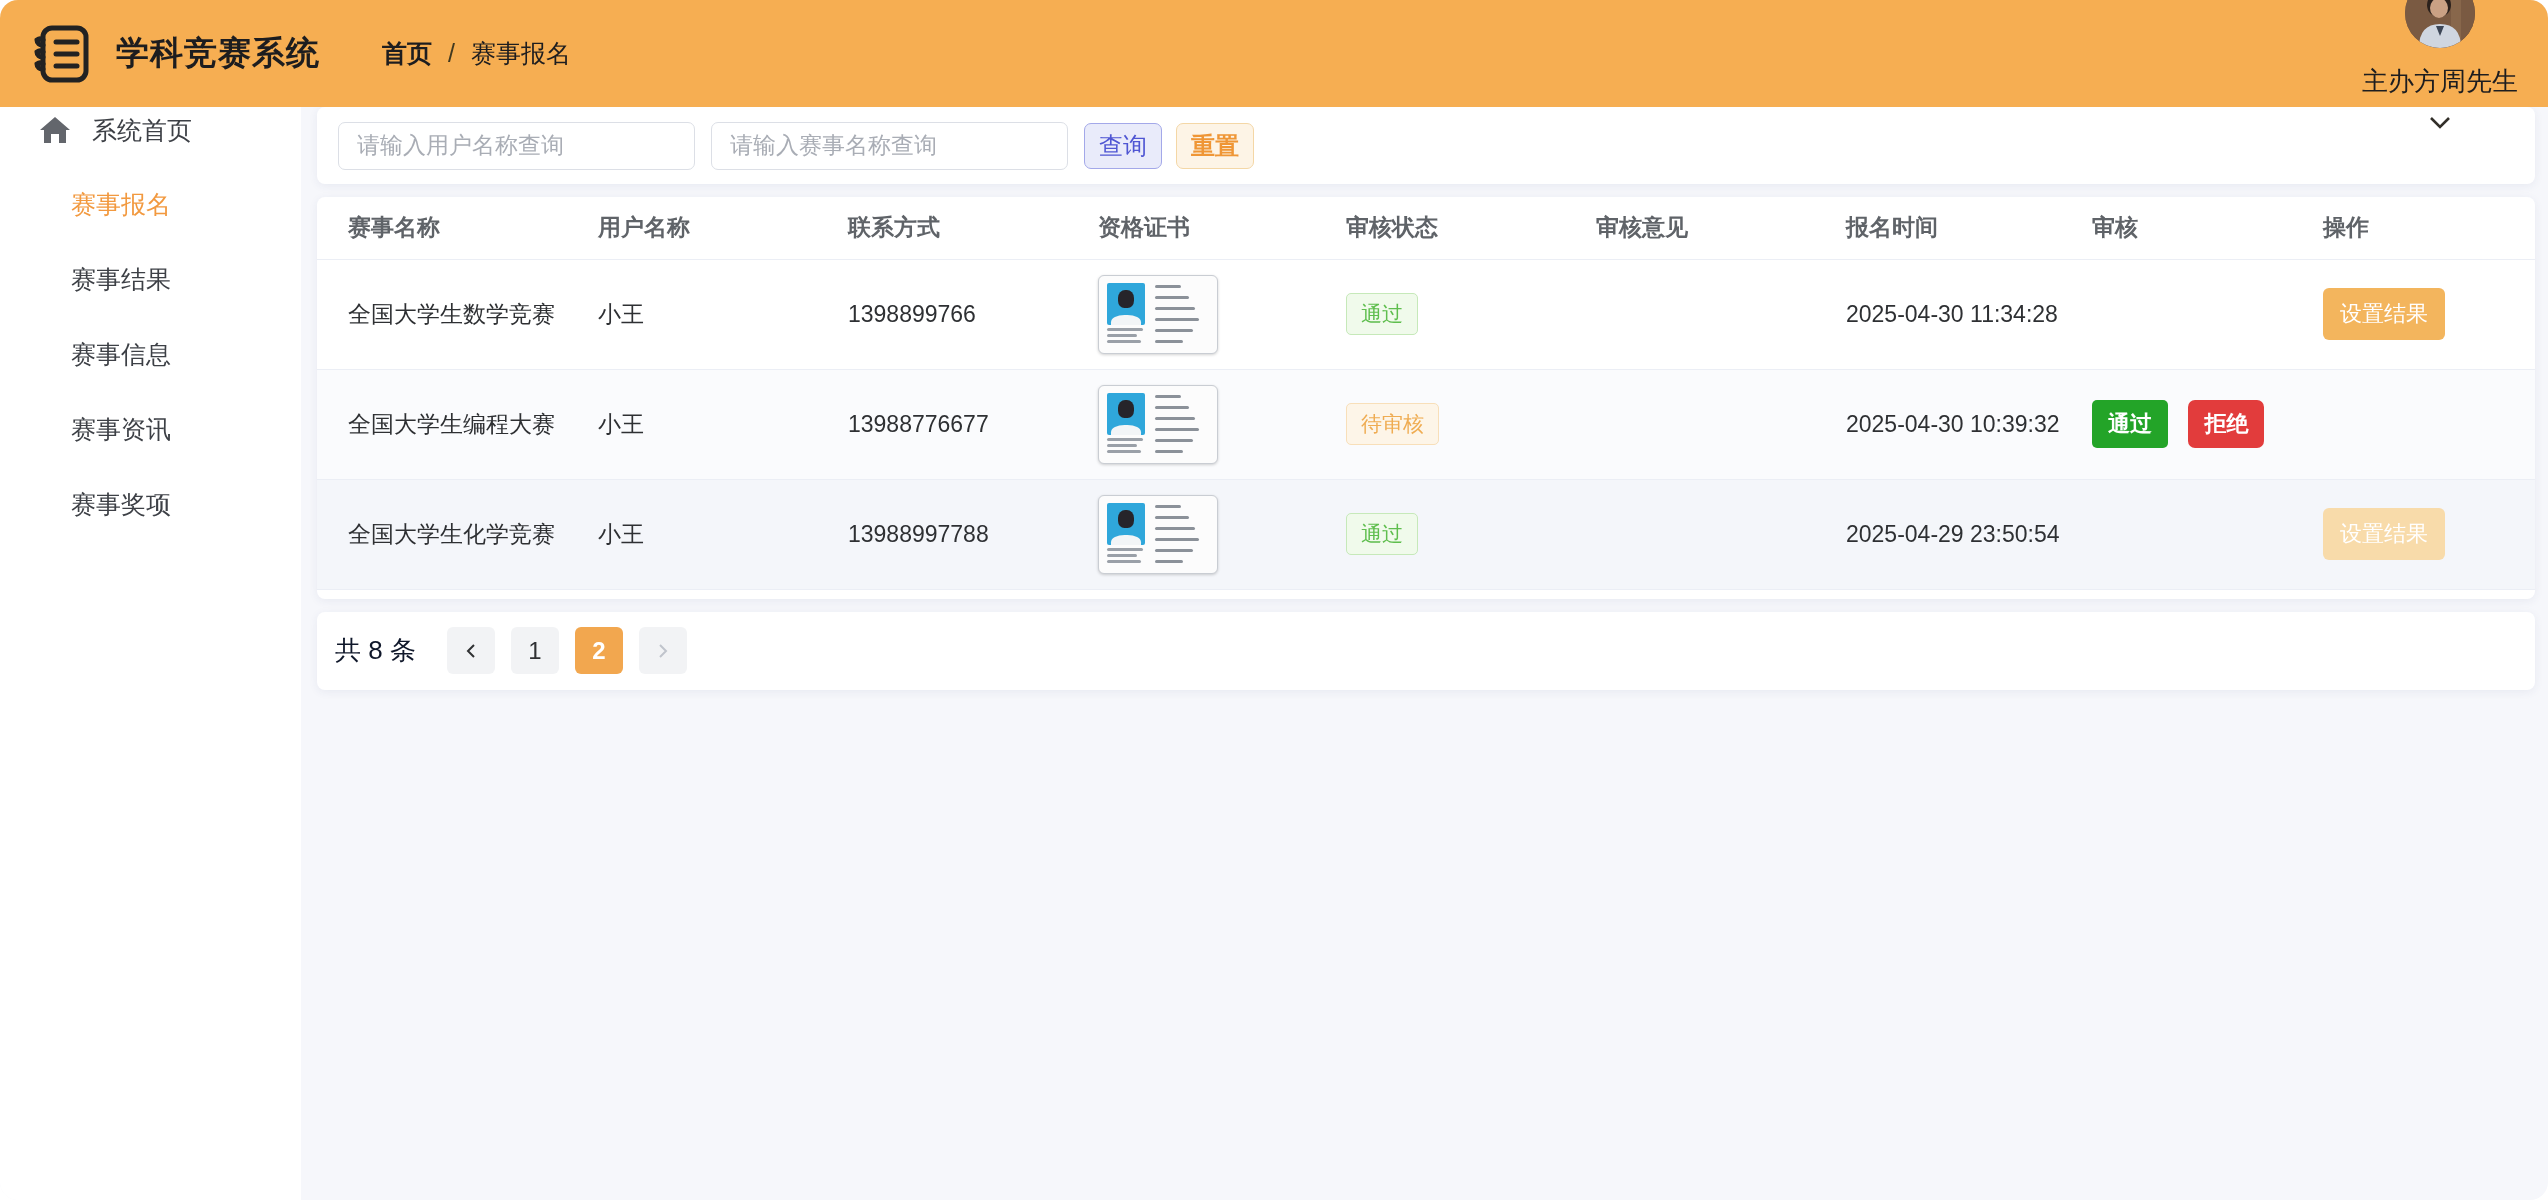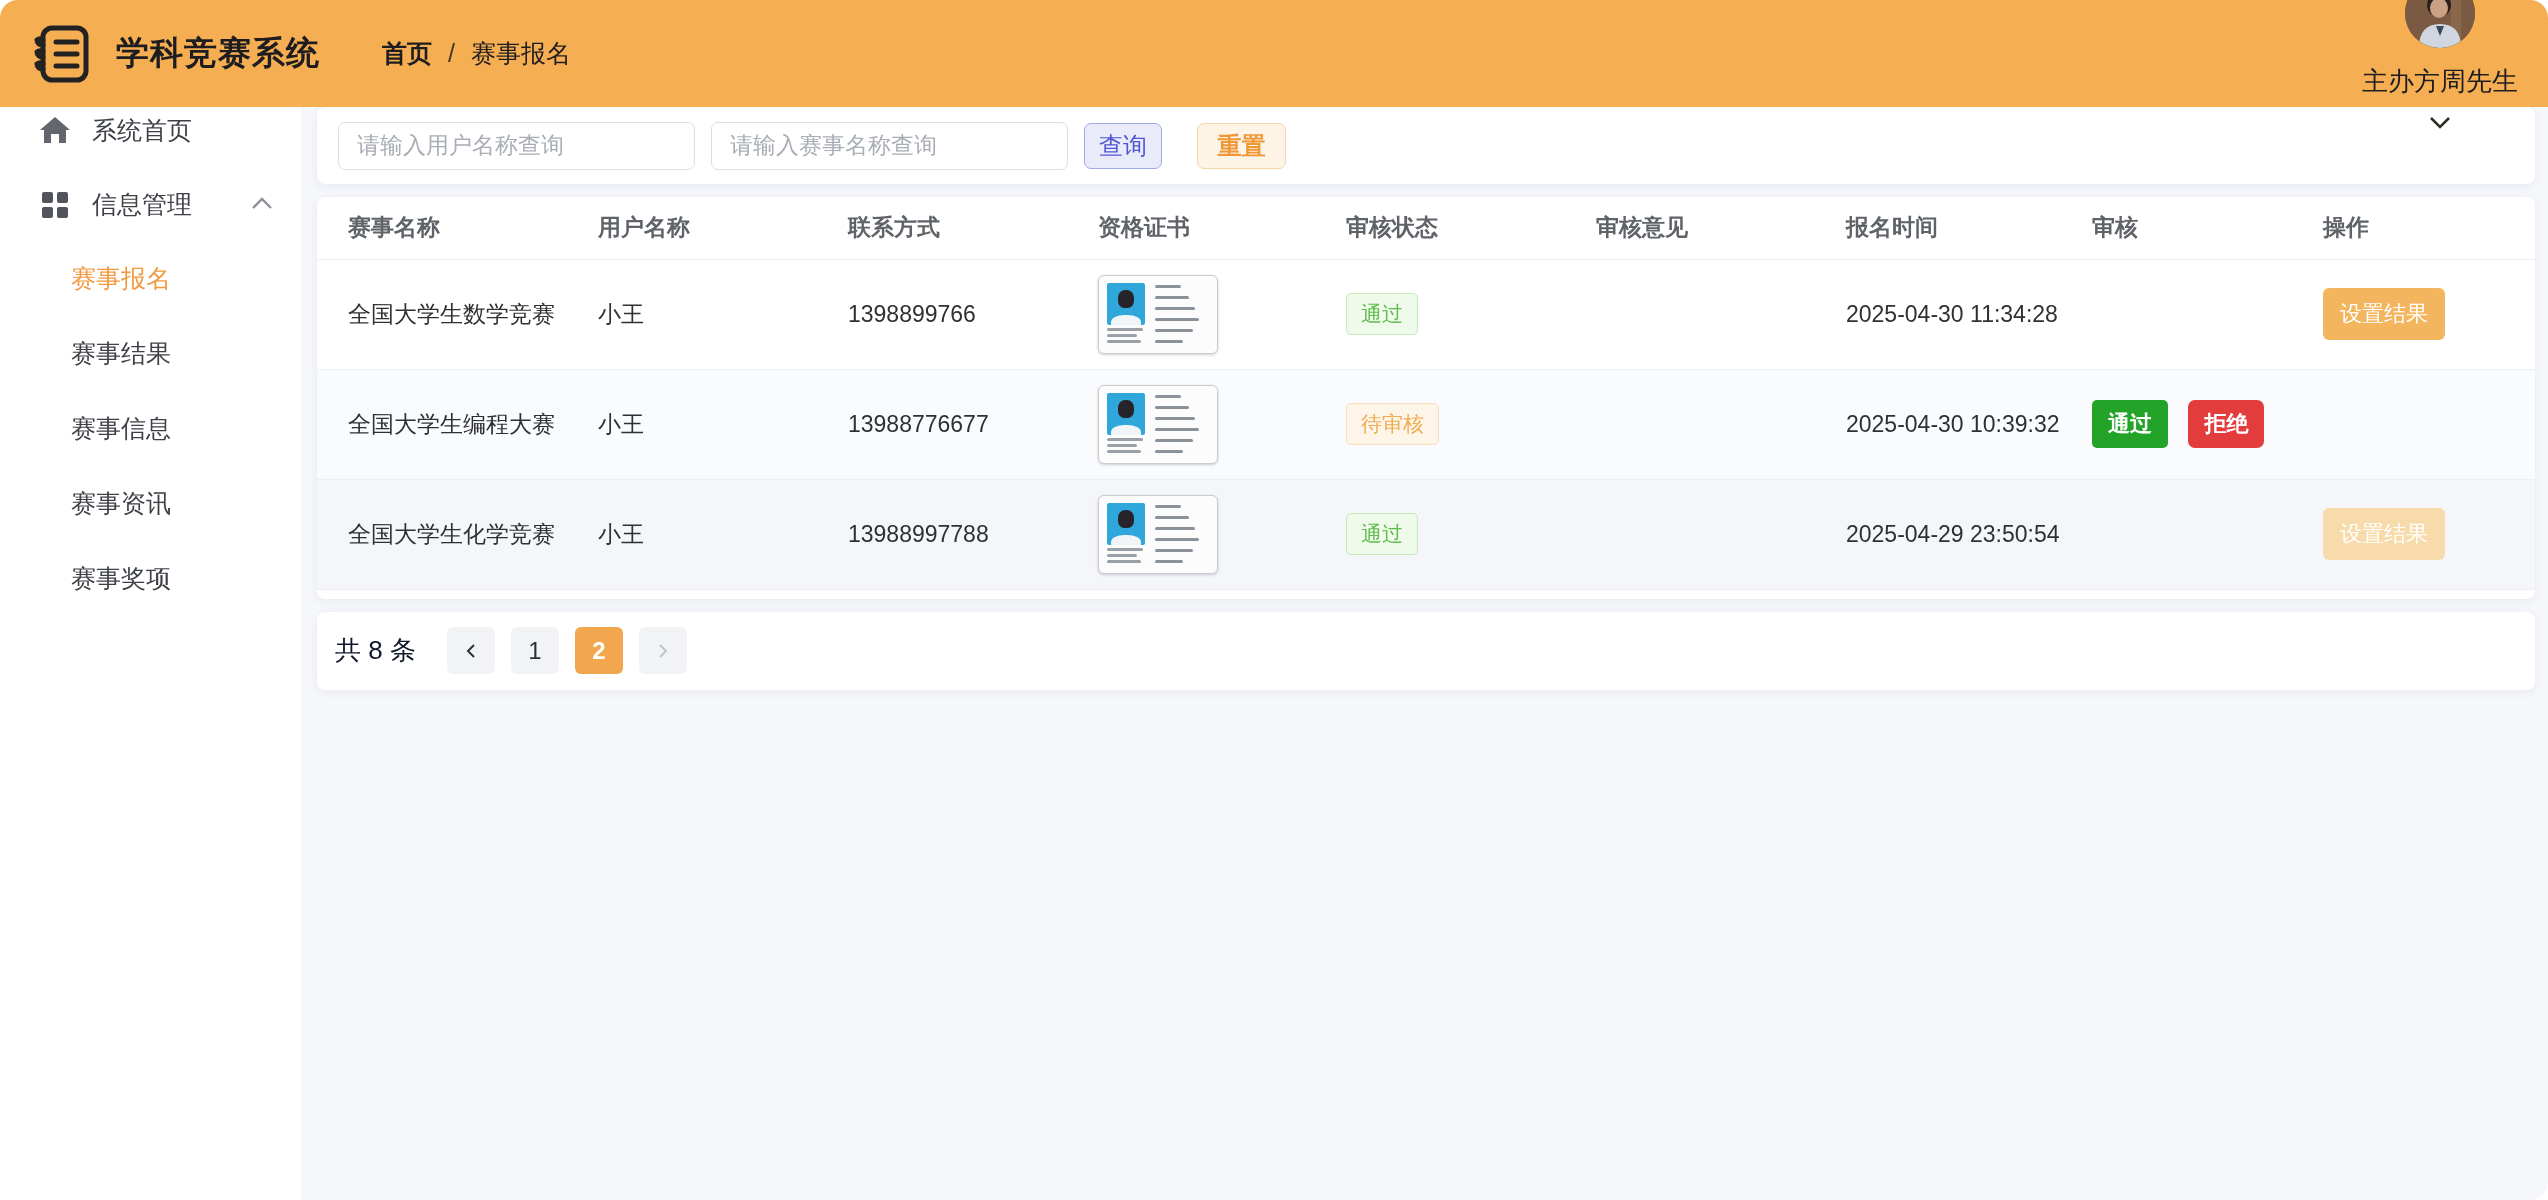--- a/index.html
+++ b/index.html
@@ -33,21 +33,21 @@
   .main { position:absolute; top:93px; left:301px; right:0; bottom:0; padding:14px 13px 0 16px; }
   .card { background:#ffffff; border-radius:8px; box-shadow:0 2px 10px rgba(40,60,110,0.07); }
 
   
   .filter-card { height:77px; display:flex; align-items:center; padding:0 21px; }
   .f-input { width:357px; height:48px; border:1px solid #DCDFE6; border-radius:7px; padding:0 18px; font-size:23px; color:#333; outline:none; background:#fff; font-family:"Liberation Sans",sans-serif; }
   .f-input::placeholder { color:#A9ADB5; }
   .f-input + .f-input { margin-left:16px; }
   .btn { display:inline-flex; align-items:center; justify-content:center; border-radius:7px; cursor:pointer; font-family:"Liberation Sans",sans-serif; }
   .btn-query { margin-left:16px; width:78px; height:46px; background:#E9EBFA; border:1px solid #A3A8E9; color:#4F56D3; font-size:24px; }
-  .btn-reset { margin-left:35px; width:89px; height:46px; background:#FDF4E6; border:1px solid #F4D7A6; color:#EF9636; font-size:24px; font-weight:bold; }
+  .btn-reset { margin-left:14px; width:78px; height:46px; background:#FDF4E6; border:1px solid #F4D7A6; color:#EF9636; font-size:24px; font-weight:bold; }
 
   
   .table-card { margin-top:13px; padding-bottom:9px; }
   table { width:100%; border-collapse:collapse; table-layout:fixed; }
   th { text-align:left; font-size:23px; color:#5f6368; font-weight:bold; height:62px; vertical-align:middle; }
   td { font-size:23px; color:#2e3033; height:110px; vertical-align:middle; }
   tbody tr { border-top:1px solid #EBEEF5;margin-left:47px; }
   tbody tr:last-child { border-bottom:1px solid #EBEEF5; }
   tr.bg-a { background:#FFFFFF; } tr.bg-b { background:#FAFBFD; } tr.bg-c { background:#F4F6FA; }
 
@@ -119,32 +119,20 @@
     </div>
   </div>
 
   <div class="sidebar">
     <div class="side-item">
       <svg class="mi" viewBox="0 0 34 34">
         <path d="M17 4 L32 17 H28 V30 H6 V17 H2 Z" fill="#63666c"></path>
         <rect x="13" y="21" width="8" height="9" fill="#ffffff"></rect>
       </svg>
       <span class="grow">系统首页</span>
-    </div>
-    <div class="side-item">
-      <svg class="mi" viewBox="0 0 34 34">
-        <rect x="4" y="5" width="11" height="11" rx="2" fill="#51545a"></rect>
-        <rect x="19" y="5" width="11" height="11" rx="2" fill="#51545a"></rect>
-        <rect x="4" y="20" width="11" height="11" rx="2" fill="#51545a"></rect>
-        <rect x="19" y="20" width="11" height="11" rx="2" fill="#51545a"></rect>
-      </svg>
-      <span class="grow">信息管理</span>
-      <svg class="chev-up" viewBox="0 0 22 14">
-        <polyline points="2,11 11,2 20,11" fill="none" stroke="#8e9197" stroke-width="2.4"></polyline>
-      </svg>
     </div>
     <div class="side-sub active">赛事报名</div>
     <div class="side-sub">赛事结果</div>
     <div class="side-sub">赛事信息</div>
     <div class="side-sub">赛事资讯</div>
     <div class="side-sub">赛事奖项</div>
   </div>
 
   <div class="main">
 

